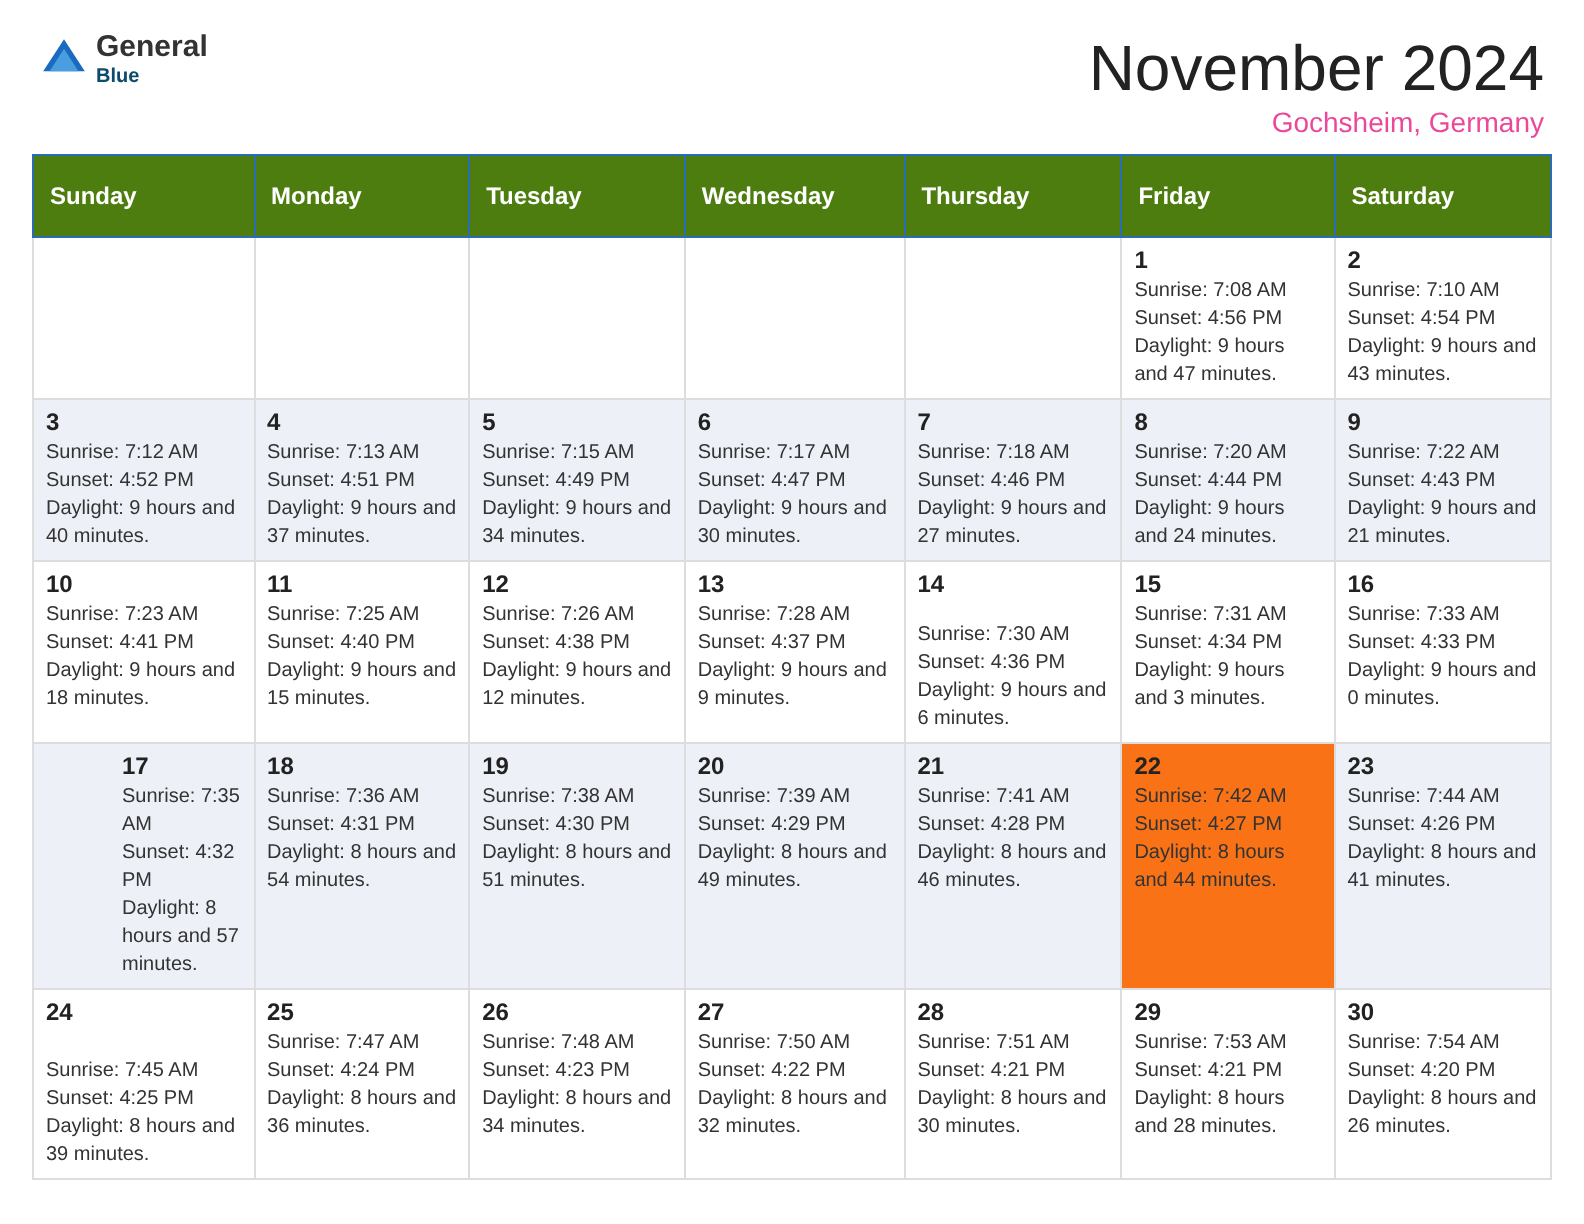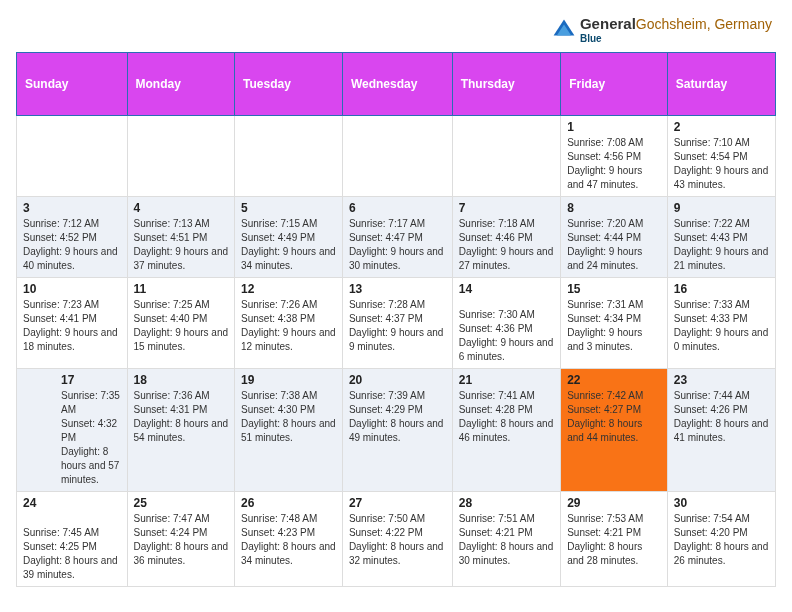--- a/index.html
+++ b/index.html
@@ -5,21 +5,21 @@
     * { margin: 0; padding: 0; box-sizing: border-box; }
     body {
       font-family: Arial, sans-serif;
       background: #fff;
       width: 792px;
       min-height: 612px;
       font-size: 11px;
     }
     .header {
       display: flex;
-      justify-content: flex-end;
+      justify-content: space-between;
       align-items: flex-start;
       padding: 16px 20px 8px 20px;
     }
     .logo {
       display: flex;
       align-items: center;
       gap: 4px;
     }
     .logo-text {
       display: flex;
@@ -33,37 +33,37 @@
     .title-block {
       text-align: right;
     }
     .month-title {
       font-size: 32px;
       font-weight: normal;
       color: #222;
     }
     .location {
       font-size: 14px;
-      color: #a16207;
+      color: #ec4899;
     }
     .calendar {
       width: 100%;
       border-collapse: collapse;
       padding: 0 8px;
       margin: 0 8px;
       width: calc(100% - 16px);
     }
     .calendar-wrapper {
       padding: 0 8px 8px 8px;
     }
     .calendar th {
-      background: #d946ef;
+      background: #4d7c0f;
       color: white;
       text-align: left;
-      padding: 24px 8px;
+      padding: 13px 8px;
       font-size: 12px;
       font-weight: bold;
       border: 1px solid #2a6db5;
     }
     .calendar td {
       vertical-align: top;
       border: 1px solid #ddd;
       padding: 4px 6px;
       width: 113px;
       min-height: 80px;
@@ -93,20 +93,21 @@
     <svg class="logo-icon" viewBox="0 0 30 30">
       <polygon points="15,2 28,22 2,22" fill="#1a6abf"></polygon>
       <polygon points="15,8 24,22 6,22" fill="#4a9edf"></polygon>
     </svg>
     <div class="logo-text">
       <span style="font-size:15px;font-weight:bold;color:#333;">General</span>
       <span style="font-size:10px;font-weight:bold;color:#0c4a6e;">Blue</span>
     </div>
   </div>
   <div class="title-block">
+    <div class="month-title">November 2024</div>
     <div class="location">Gochsheim, Germany</div>
   </div>
 </div>
 
 <div class="calendar-wrapper">
   <table class="calendar">
     <thead>
       <tr>
         <th>Sunday</th>
         <th>Monday</th>

